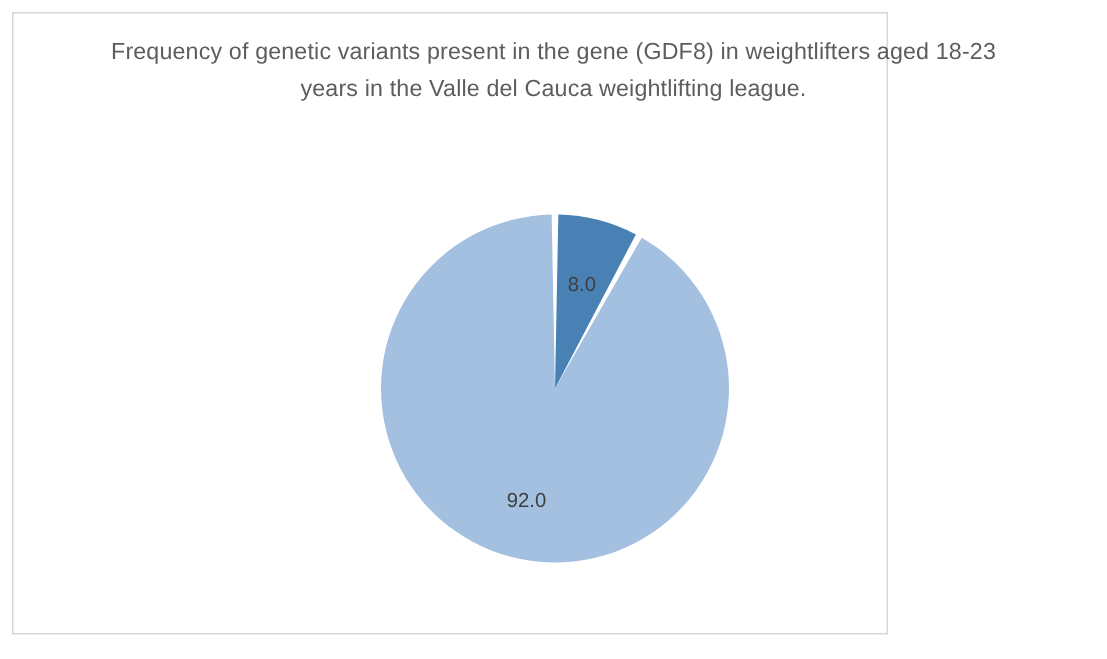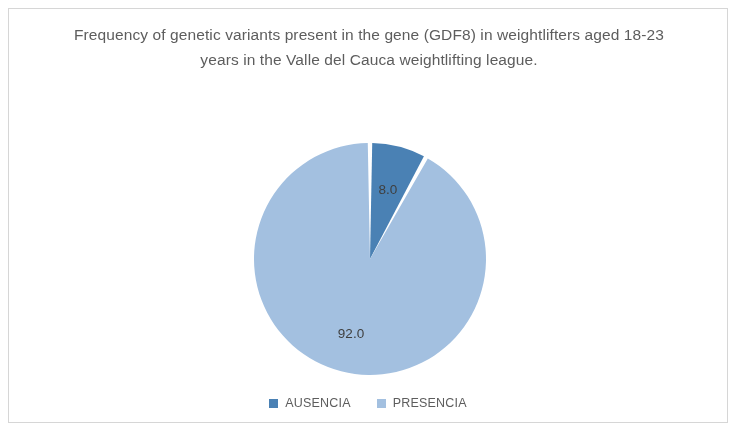--- a/index.html
+++ b/index.html
@@ -10,21 +10,21 @@
     width: 738px;
     height: 439px;
     background: #ffffff;
     font-family: "Liberation Sans", sans-serif;
     overflow: hidden;
   }
   #chart-frame {
     position: absolute;
     left: 8px;
     top: 8px;
-    width: 720px;
+    width: 584px;
     height: 415px;
     border: 1px solid #d6d6d6;
     background: #ffffff;
     box-sizing: border-box;
   }
   #chart-title {
     position: absolute;
     left: 60px;
     top: 13px;
     width: 600px;
@@ -83,24 +83,14 @@
     <svg width="718" height="413" viewBox="0 0 718 413" xmlns="http://www.w3.org/2000/svg">
       <g>
         <path id="slice-0" d="M 361 235 L 363.23 119.02 A 116 116 0 0 1 414.92 132.29 Z" fill="#4a81b4"></path>
         <path id="slice-1" d="M 361 235 L 418.82 134.44 A 116 116 0 1 1 358.77 119.02 Z" fill="#a3c0e0"></path>
       </g>
       <text id="slice-label-0" class="slice-label" text-anchor="middle" x="378.9" y="170.3">8.0</text>
       <text id="slice-label-1" class="slice-label" text-anchor="middle" x="342.0" y="314.2">92.0</text>
     </svg>
   </div>
 
-  <div id="legend">
-    <div class="legend-entry">
-      <span class="legend-swatch" id="swatch-0" style="background: rgb(74, 129, 180);"></span>
-      <span class="legend-label">AUSENCIA</span>
-    </div>
-    <div class="legend-entry">
-      <span class="legend-swatch" id="swatch-1" style="background: rgb(163, 192, 224);"></span>
-      <span class="legend-label">PRESENCIA</span>
-    </div>
-  </div>
 
 </div>
 
 </body></html>

